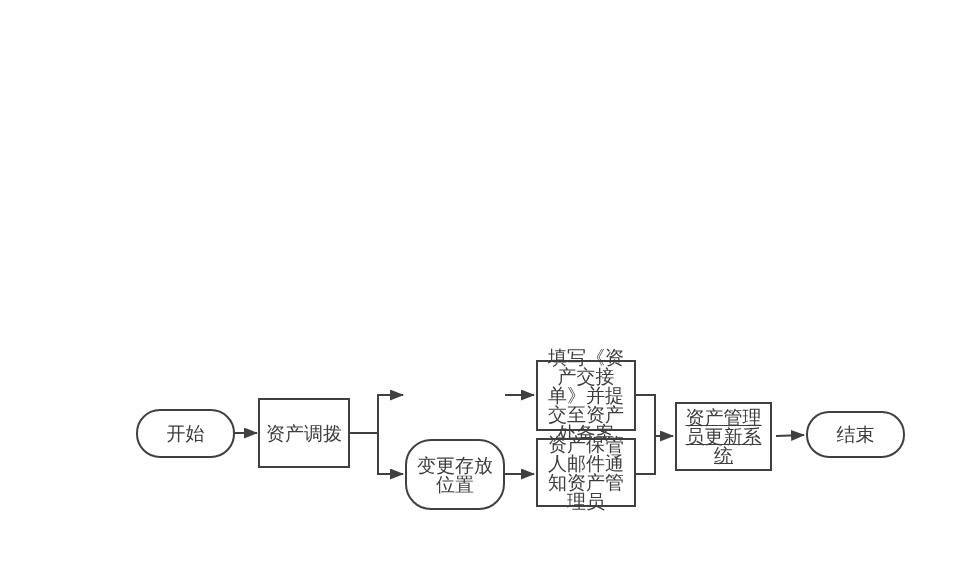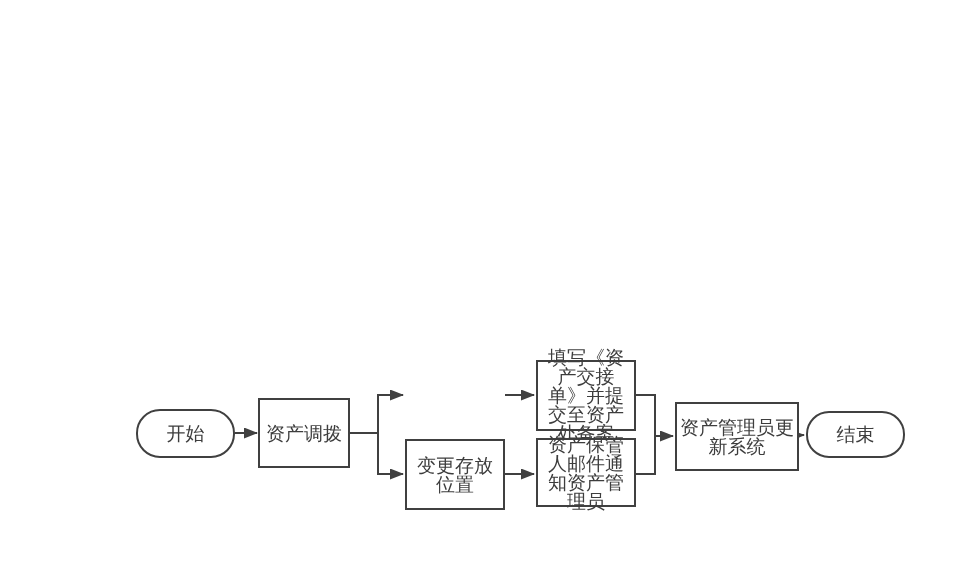--- a/index.html
+++ b/index.html
@@ -33,24 +33,24 @@
     align-items: center;
     justify-content: center;
     text-align: center;
     padding: 0 2px;
   }
   .terminator { border-radius: 24px; }
   
   #n-start    { left: 136px; top: 409px; width:  99px; height: 49px; }
   #n-transfer { left: 258px; top: 398px; width:  92px; height: 70px; }
   #n-custodian{ left: 405px; top: 359px; width: 100px; height: 71px; }
-  #n-location { left: 405px; top: 439px; width: 100px; height: 71px; }
+  #n-location { left: 405px; top: 439px; width: 100px; height: 71px; border-radius: 26px; }
   #n-fillform { left: 536px; top: 360px; width: 100px; height: 71px; }
   #n-email    { left: 536px; top: 438px; width: 100px; height: 69px; }
-  #n-update   { left: 675px; top: 402px; width: 124px; height: 69px; }
+  #n-update   { left: 675px; top: 402px; width: 97px; height: 69px; text-decoration: underline; }
   #n-end      { left: 806px; top: 411px; width:  99px; height: 47px; border-radius: 23px; }
 </style>
 </head>
 <body>
 
 <div class="canvas">
 
   <svg class="edges" viewBox="0 0 967 571" xmlns="http://www.w3.org/2000/svg">
     <defs>
       <marker id="arrow" markerWidth="14" markerHeight="11" refX="13" refY="5.5" orient="auto" markerUnits="userSpaceOnUse">

